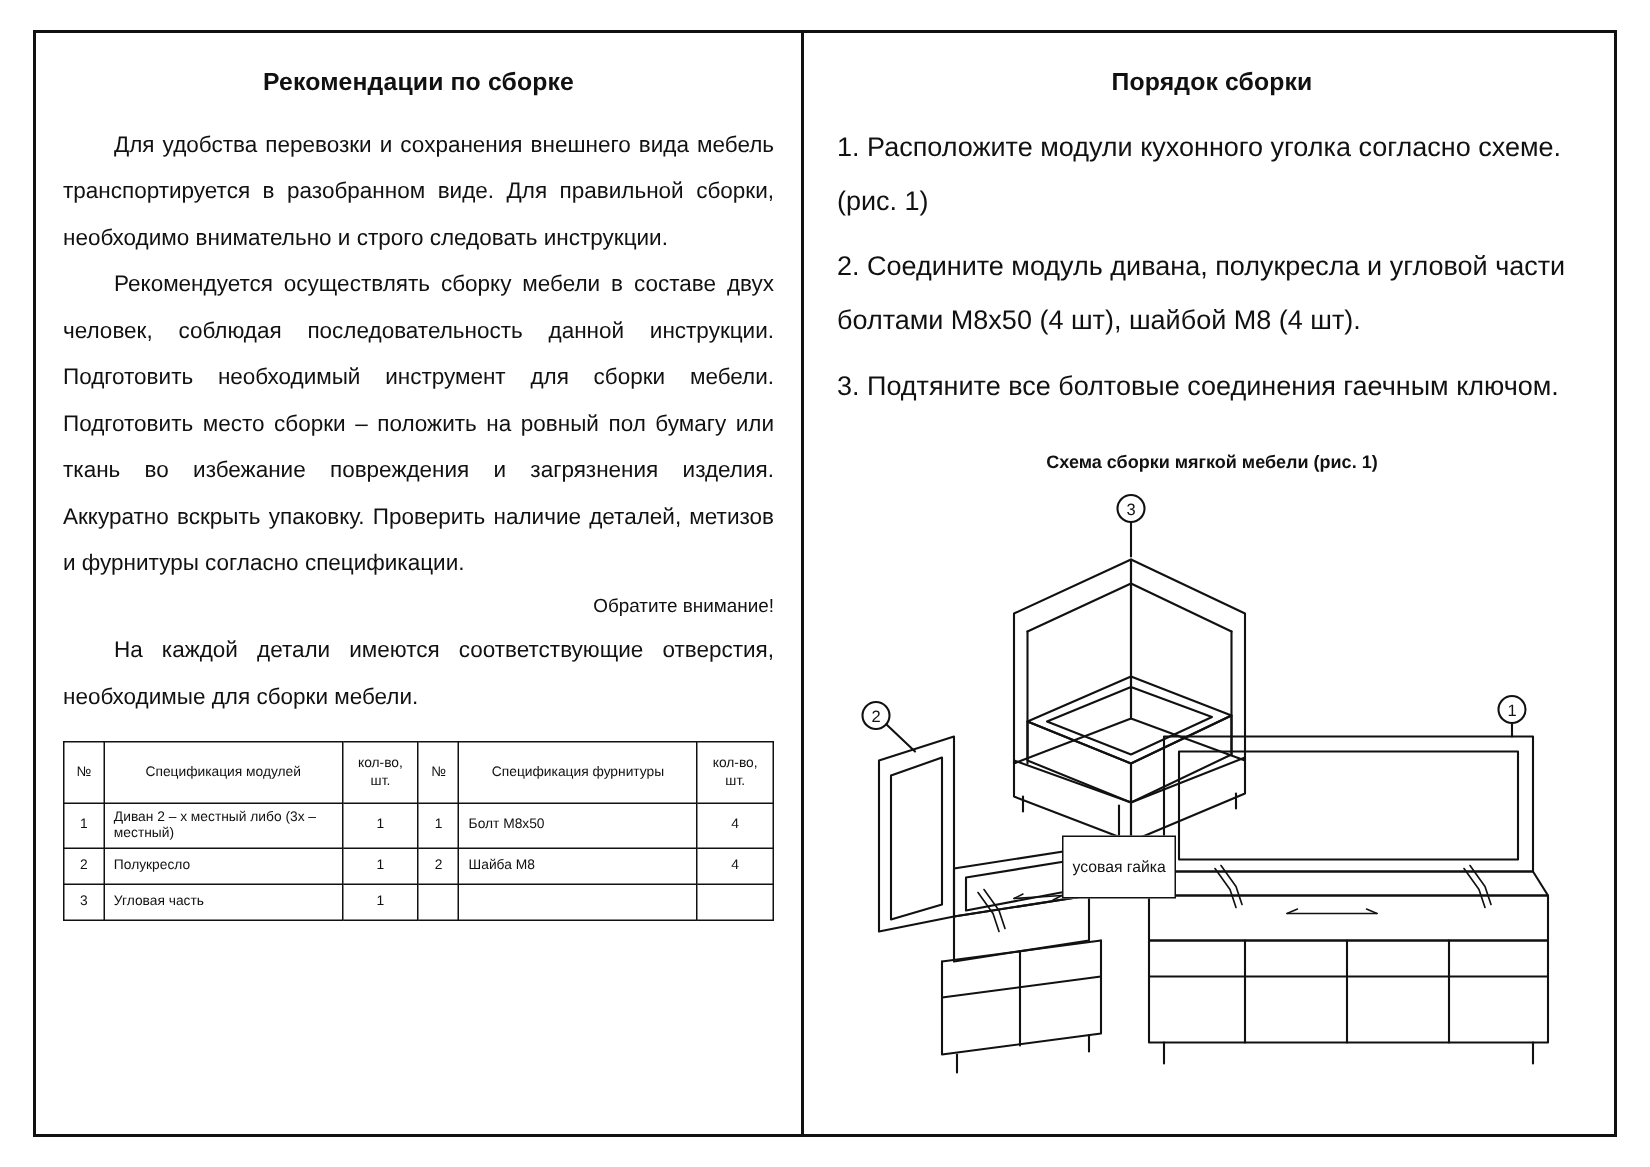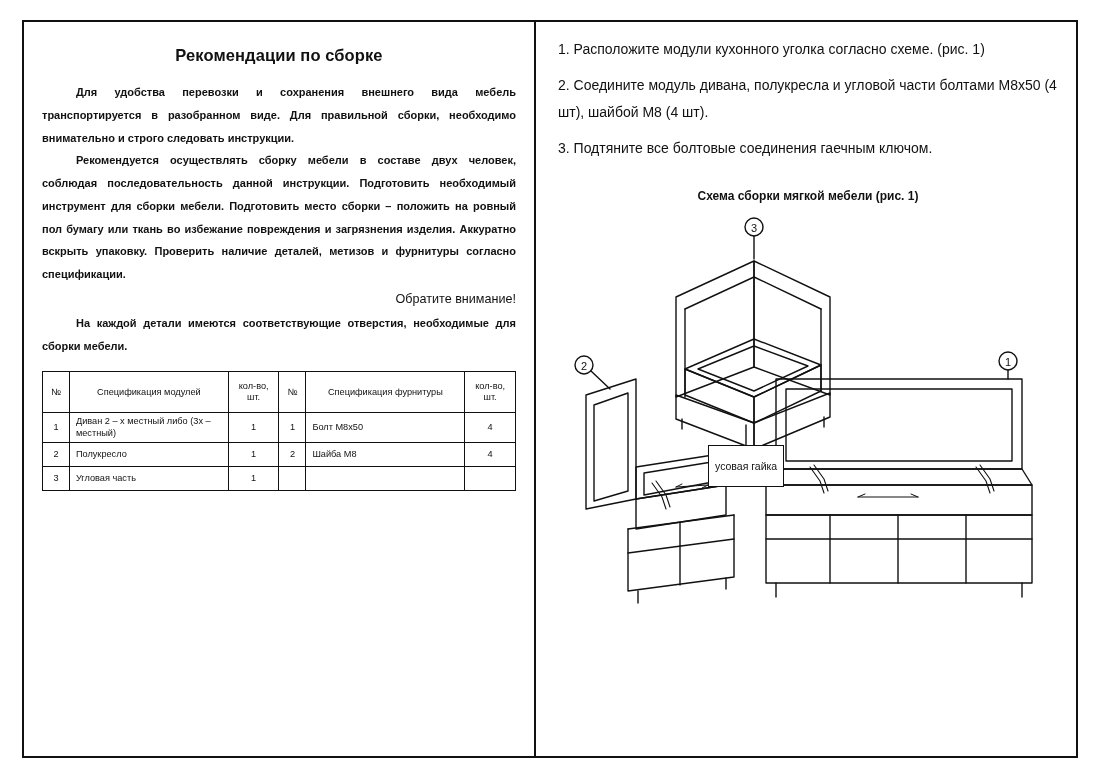--- a/index.html
+++ b/index.html
@@ -46,27 +46,26 @@
   }
 
   h1.title {
     text-align: center;
     font-size: 16.5px;
     font-weight: bold;
     margin: 10px 0 16px 0;
     letter-spacing: .1px;
   }
   p.body {
-    font-size: 11px;
+    font-size: 15px;
     line-height: 2.07;
     margin: 0 0 0 0;
     text-align: justify;
     text-indent: 34px;
     hyphens: none;
-    font-weight: bold;
   }
   p.center-note {
     text-align: right;
     text-indent: 0;
     font-size: 12.6px;
     line-height: 2.07;
     margin: 0;
   }
 
   table.spec {
@@ -109,21 +108,21 @@
     line-height: 1.72;
   }
 
   
   ol.steps {
     list-style: none;
     margin: 0;
     padding: 0;
   }
   ol.steps li {
-    font-size: 14px;
+    font-size: 18px;
     line-height: 1.98;
     margin-bottom: 8px;
     text-align: left;
   }
   h2.fig-title {
     text-align: center;
     font-size: 12px;
     font-weight: bold;
     margin: 26px 0 6px 0;
   }
@@ -192,20 +191,21 @@
             <td></td>
             <td class="name"></td>
             <td></td>
           </tr>
         </tbody>
       </table>
 
     </div>
 
     <div class="col col-right">
+      <h1 class="title">Порядок сборки</h1>
 
       <ol class="steps">
         <li>1. Расположите модули кухонного уголка согласно схеме. (рис. 1)</li>
         <li>2. Соедините модуль дивана, полукресла и угловой части болтами М8х50 (4 шт), шайбой М8 (4 шт).</li>
         <li>3. Подтяните все болтовые соединения гаечным ключом.</li>
       </ol>
 
       <h2 class="fig-title">Схема сборки мягкой мебели (рис. 1)</h2>
 
       <div class="figure">

